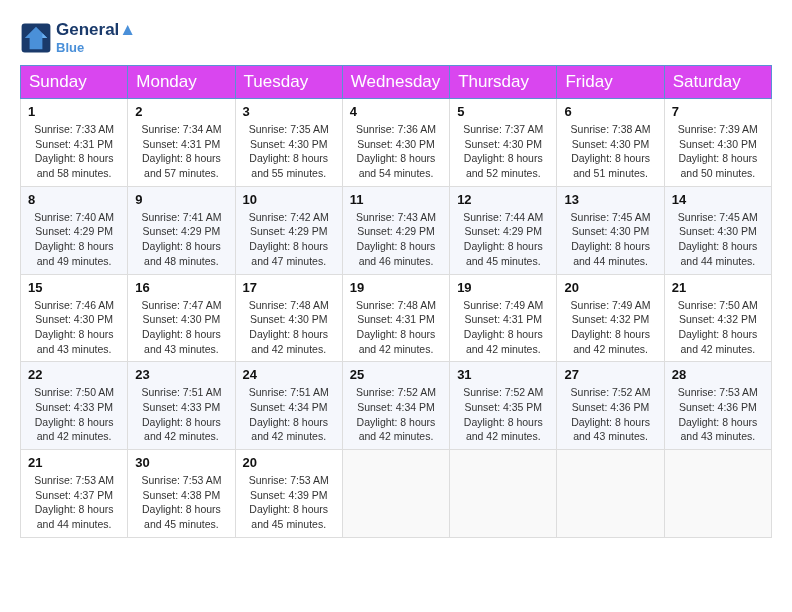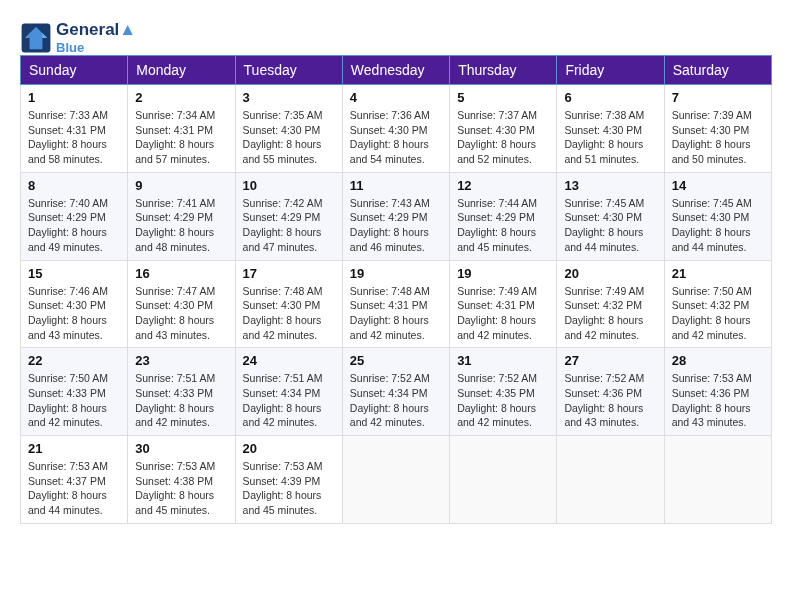--- a/index.html
+++ b/index.html
@@ -7,20 +7,21 @@
       font-family: Arial, sans-serif;
       background: #fff;
       width: 792px;
       min-height: 612px;
       padding: 20px;
     }
     .header {
       display: flex;
       justify-content: space-between;
       align-items: flex-end;
+      margin-bottom: 10px;
     }
     .logo {
       display: flex;
       align-items: center;
       gap: 4px;
     }
     .logo-icon {
       width: 32px;
       height: 32px;
     }
@@ -35,25 +36,25 @@
     .subtitle {
       font-size: 14px;
       color: #555;
     }
     .calendar {
       width: 100%;
       border-collapse: collapse;
       font-size: 11px;
     }
     .calendar th {
-      background: #4c1d95;
+      background: #d946ef;
       color: #fff;
       padding: 6px 8px;
       text-align: left;
-      font-size: 14px;
+      font-size: 17px;
       font-weight: normal;
       border: 1px solid #5a90d4;
     }
     .calendar td {
       border: 1px solid #ddd;
       padding: 5px 7px;
       vertical-align: top;
       width: 107px;
       min-height: 80px;
       background: #fff;
@@ -64,20 +65,21 @@
     .day-num {
       font-size: 13px;
       font-weight: bold;
       margin-bottom: 3px;
       color: #111;
     }
     .day-info {
       color: #333;
       font-size: 10.5px;
       line-height: 1.4;
+      text-align: center;
     }
     .empty-cell {
       background: #f9f9f9 !important;
     }
   </style>
 </head>
 <body>
 
 <div class="header">
   <div class="logo">

